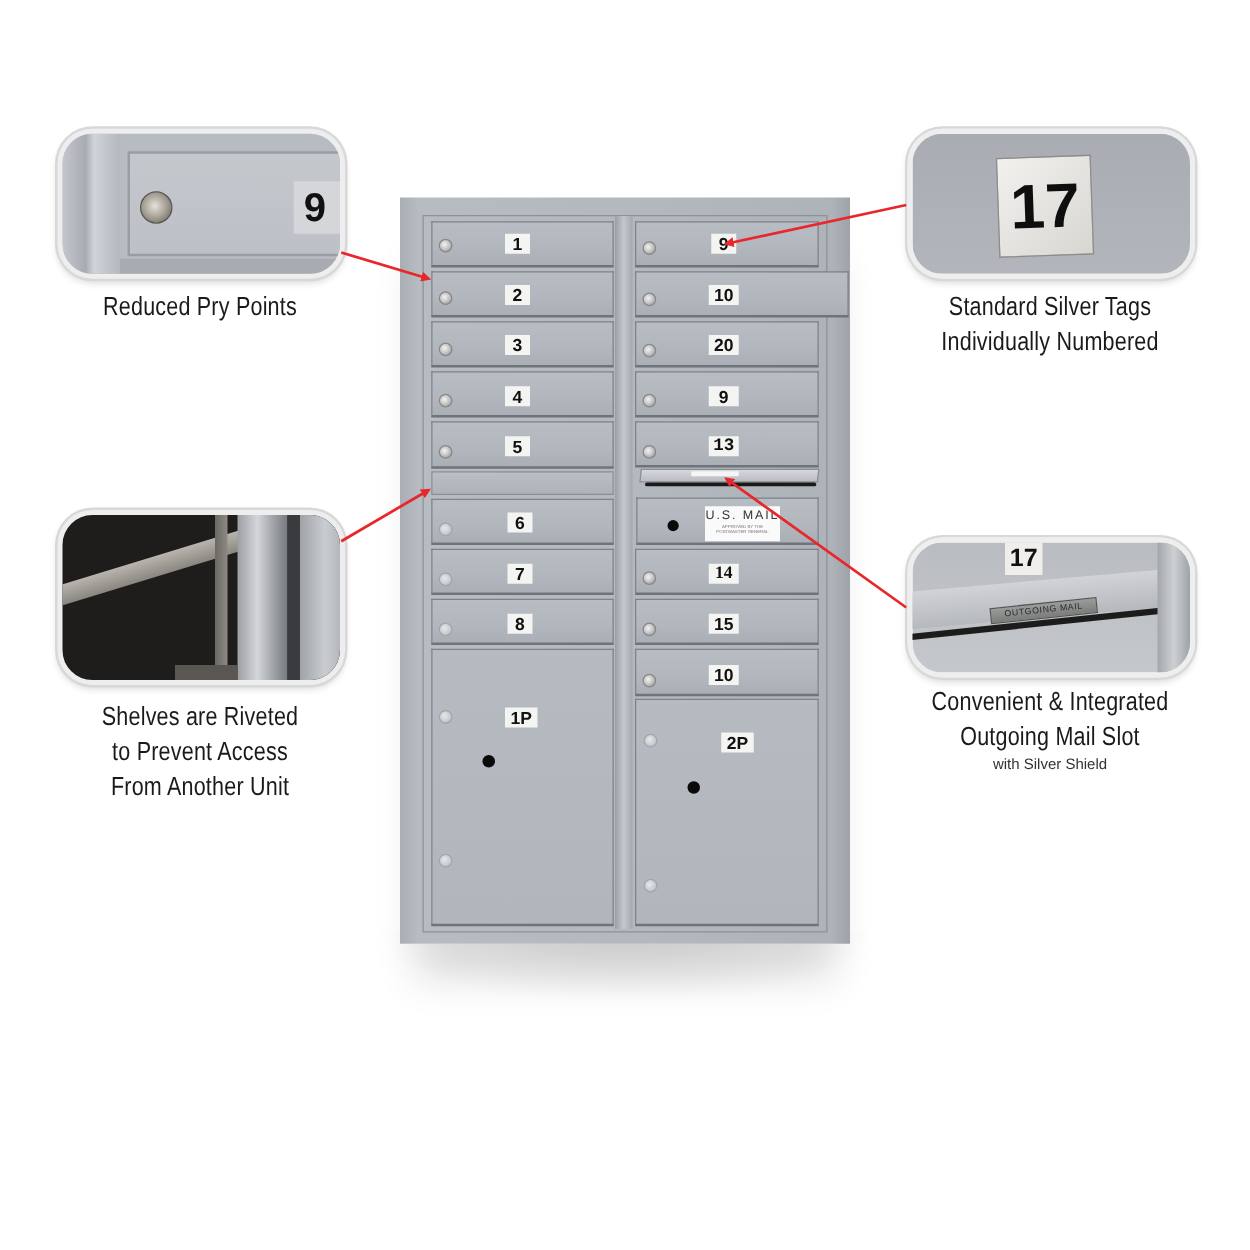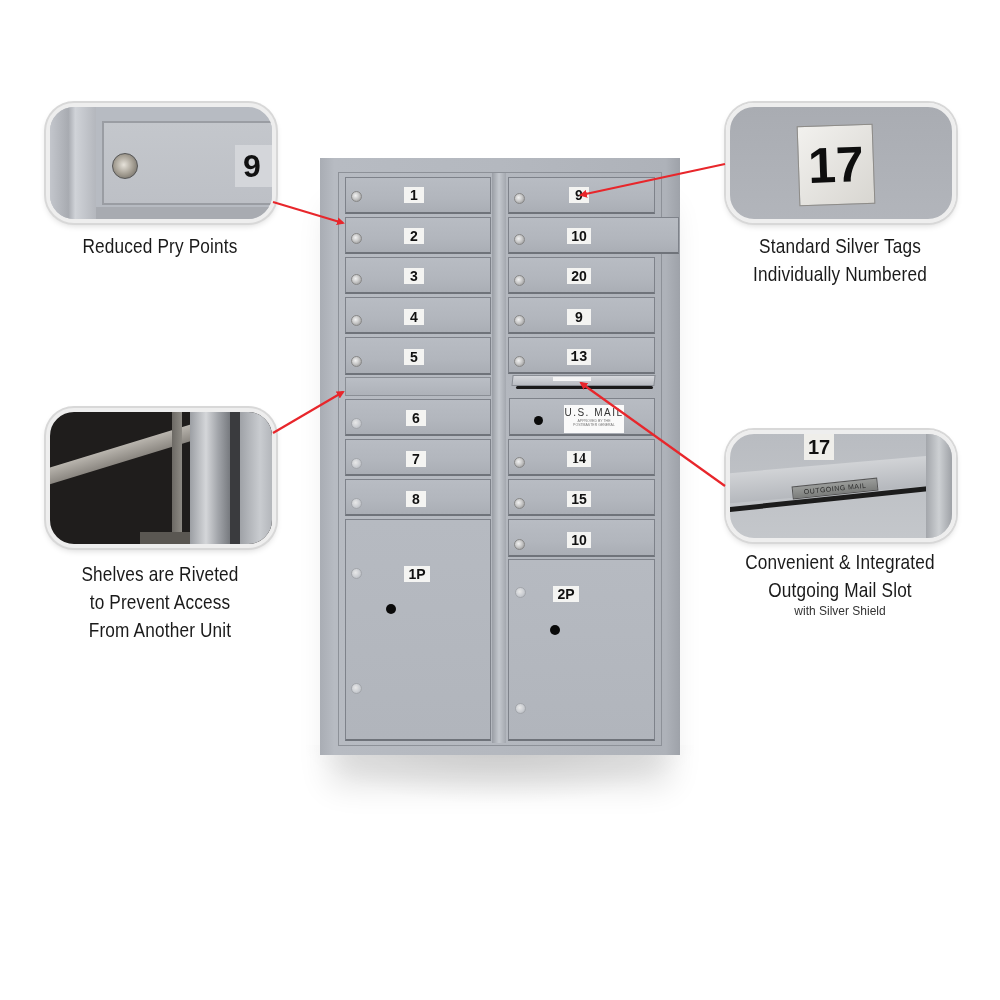--- a/index.html
+++ b/index.html
@@ -175,21 +175,21 @@
 <div class="door" style="left:508px; top:479px; width:147px; height:37px;">
   <div class="lock" style="left:5px; top:18px;"></div>
   <div class="tag" style="left:58px; top:11px; width:18px;">15</div>
 </div>
 <div class="door" style="left:508px; top:519px; width:147px; height:38px;">
   <div class="lock" style="left:5px; top:19px;"></div>
   <div class="tag" style="left:58px; top:12px; width:18px;">10</div>
 </div>
 <div class="door tall" style="left:508px; top:559px; width:147px; height:182px;">
   <div class="lock faint" style="left:6px; top:27px;"></div>
-  <div class="tag" style="left:44px; top:26px; width:20px;">2P</div>
+  <div class="tag" style="left:68px; top:26px; width:20px;">2P</div>
   <div class="hole" style="left:41px; top:65px;"></div>
   <div class="lock faint" style="left:6px; top:143px;"></div>
 </div>
 
 <svg class="arrows" viewBox="0 0 1000 1000">
   <defs>
     <marker id="ah" markerWidth="8" markerHeight="8" refX="6" refY="4" orient="auto" markerUnits="userSpaceOnUse">
       <path d="M0,0 L8,4 L0,8 Z" fill="#e8262b"></path>
     </marker>
   </defs>

